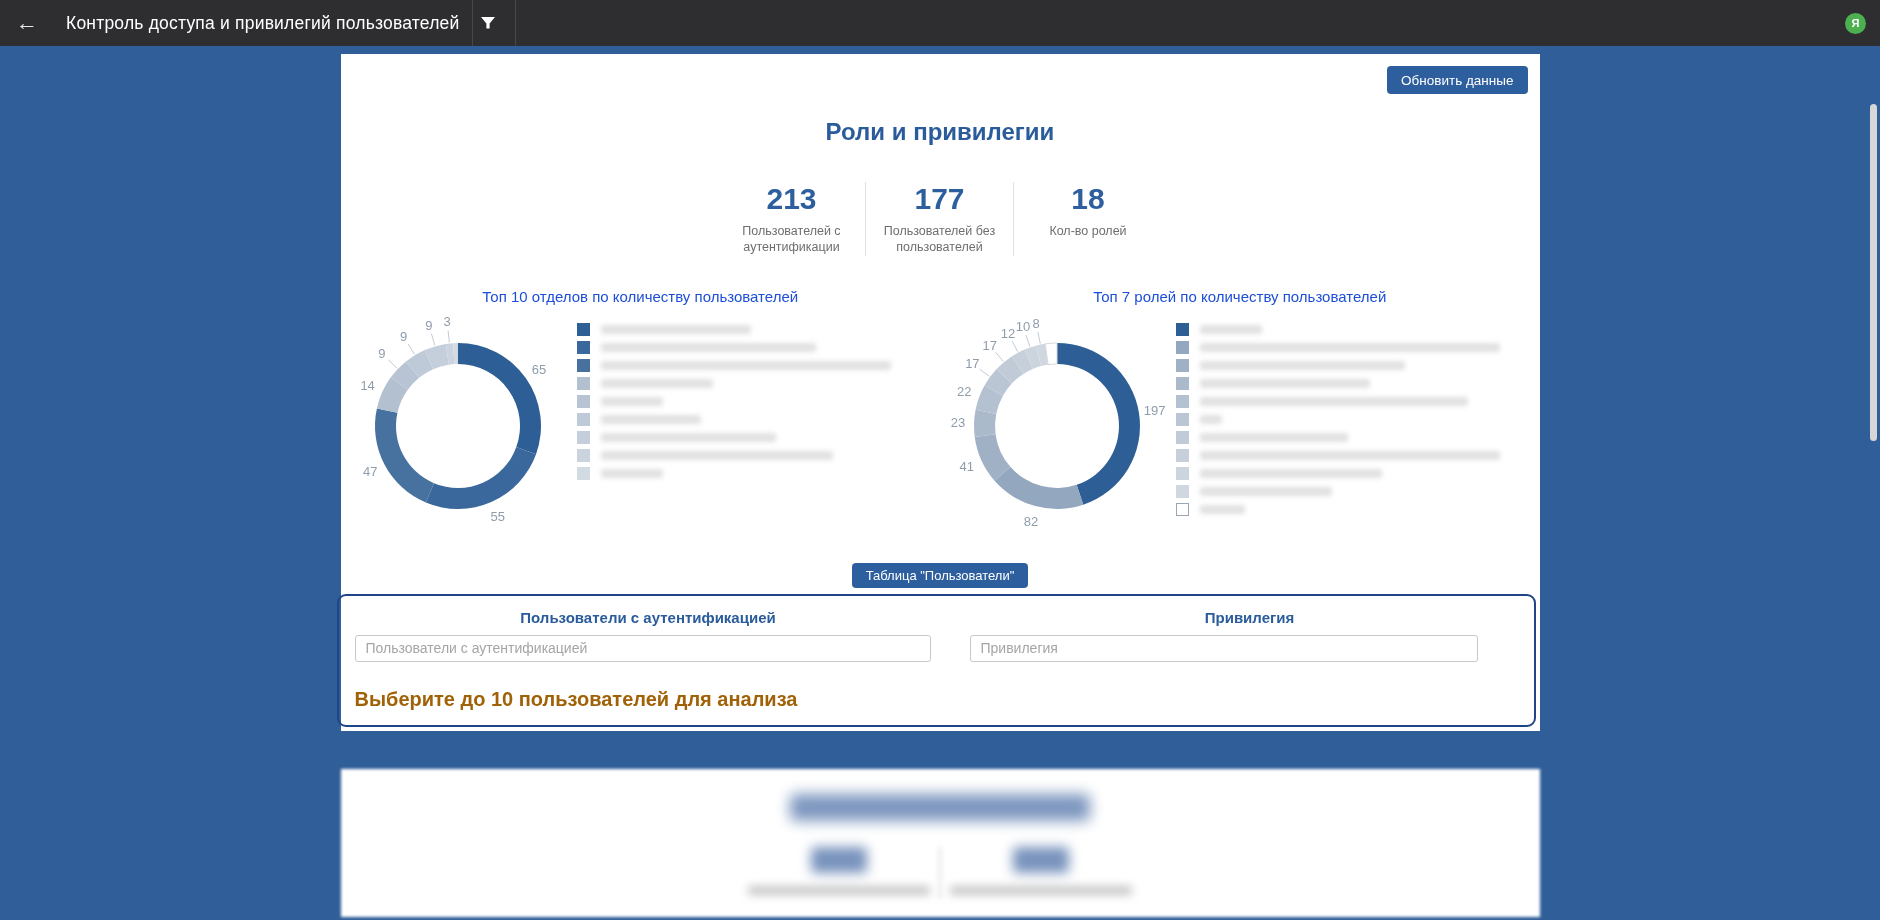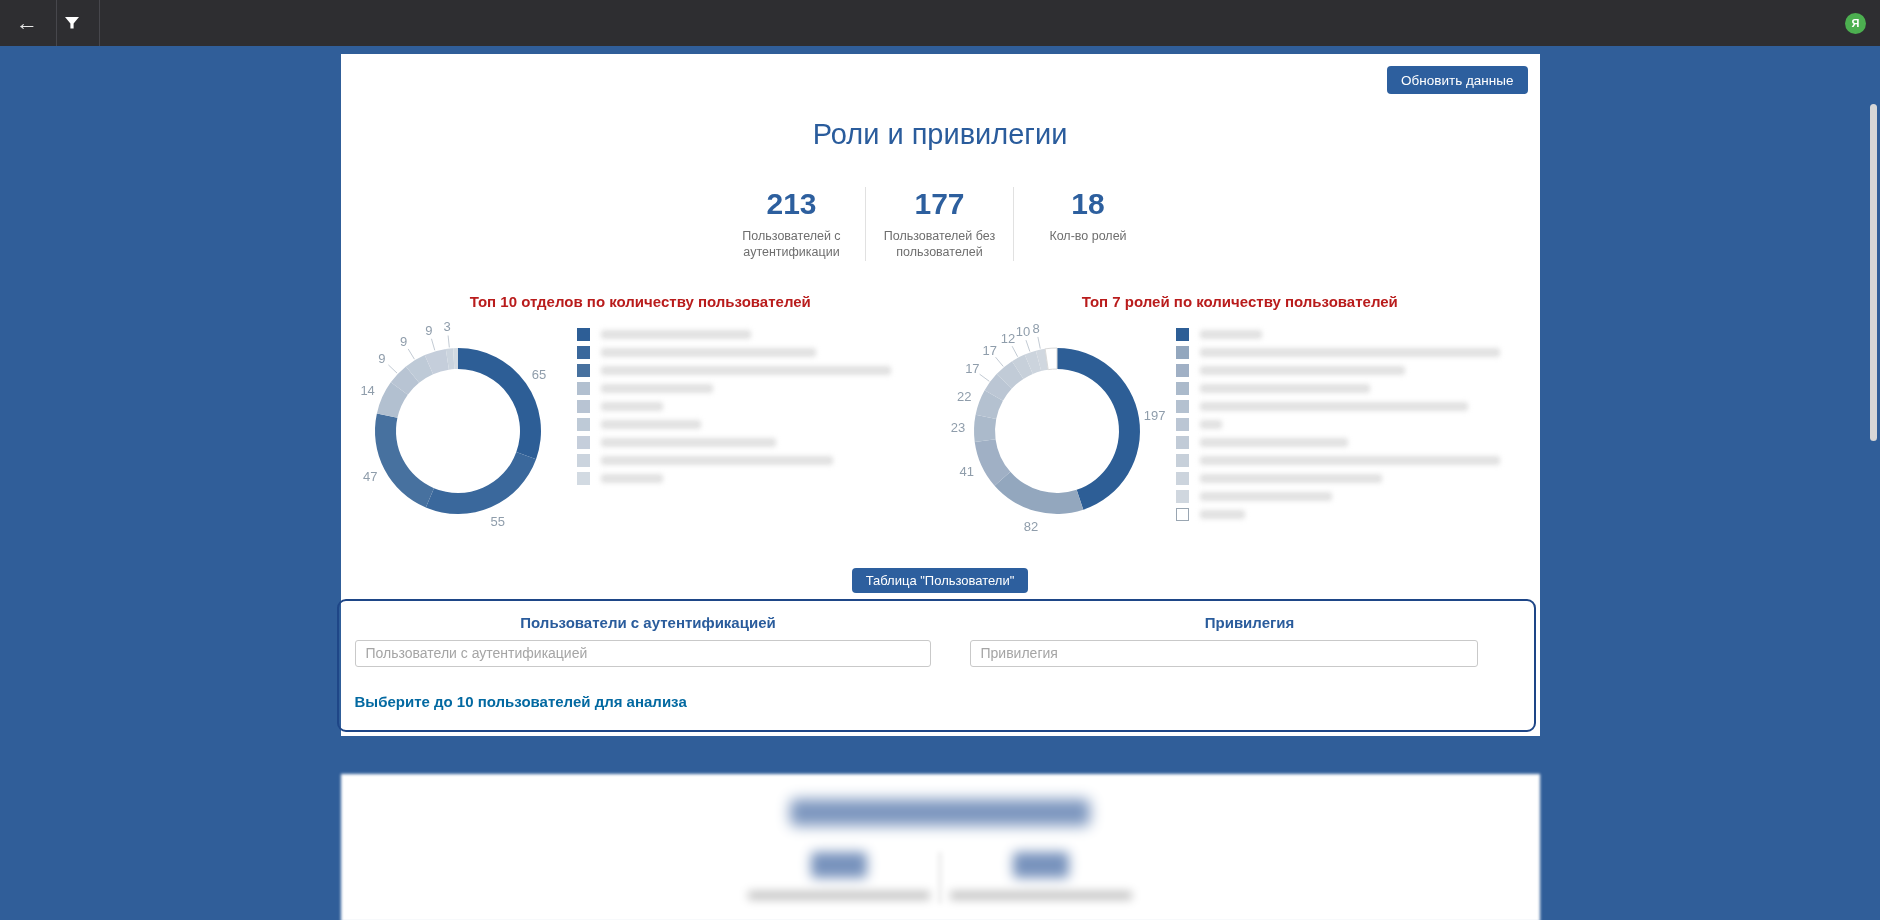--- a/index.html
+++ b/index.html
@@ -16,51 +16,51 @@
 
   
   .page { position:relative; width:100%; height:874px; }
   .card { width:1199px; margin:8px auto; background:#fff; }
   .main-card { padding:0 0 4px 0; }
 
   .refresh-row { display:flex; justify-content:flex-end; padding:12px 12px 0 0; }
   .btn { background:#2d5f9e; color:#fff; border:none; border-radius:4px; font-family:"Liberation Sans",sans-serif; cursor:pointer; }
   .refresh-btn { font-size:13.5px; padding:7px 14px; height:28px; }
 
-  .page-title { text-align:center; color:#2a5c9c; font-size:29px; font-weight:400; margin-top:24px; }
+  .page-title { text-align:center; color:#2a5c9c; font-size:24px; font-weight:700; margin-top:24px; }
 
   .stats { display:flex; justify-content:center; margin-top:36px; }
   .stat { width:148px; text-align:center; padding-top:2px; border-right:1px solid #e1e1e1; min-height:70px; }
   .stat:last-child { border-right:none; }
   .stat-value { color:#2d5f9e; font-size:30px; font-weight:700; line-height:1.0; }
   .stat-label { color:#6e6e6e; font-size:12.5px; line-height:1.3; margin-top:9px; padding:0 4px; }
 
   .charts { display:flex; margin-top:32px; }
   .chart-block { width:50%; }
-  .chart-title { text-align:center; color:#b91c1c; font-size:15px; font-weight:700; }
+  .chart-title { text-align:center; color:#1d4ed8; font-size:15px; font-weight:400; }
   .chart-row { display:flex; align-items:flex-start; margin-top:6px; }
   .donut-svg { width:230px; height:230px; margin-left:2px; flex:none; }
   .legend { margin-left:4px; padding-top:10px; }
   .legend-item { display:flex; align-items:center; height:18px; cursor:pointer; }
   .legend-swatch { width:13px; height:13px; flex:none; }
   .legend-swatch.outline { background:#fff !important; border:1.5px solid #9aa6b2; }
   .legend-bar { height:9px; border-radius:2px; background:#c3c3c3; opacity:.5; filter:blur(2.5px); margin-left:11px; }
 
   .table-btn-row { display:flex; justify-content:center; margin-top:22px; }
   .table-btn { font-size:13px; padding:6px 14px; height:25px; line-height:1; }
 
   .filter-panel { margin:6px 4px 0 -4px; border:2.5px solid #1e4687; border-radius:9px; height:133px; padding:13px 0 8px 16px; }
   .fp-cols { display:flex; }
   .fp-col-left { width:587px; }
   .fp-col-right { width:560px; margin-left:28px; }
   .fp-heading { text-align:center; color:#2a5c9c; font-size:15px; font-weight:700; }
   .fp-input { display:block; margin-top:9px; height:27px; border:1px solid #c9c9c9; border-radius:3px; font-size:14px; color:#444; padding:0 10px; width:576px; font-family:"Liberation Sans",sans-serif; outline:none; }
   .fp-col-right .fp-input { width:508px; }
   .fp-input::placeholder { color:#a5a5a5; }
-  .fp-note { color:#0369a1; font-size:15px; font-weight:700; margin-top:26px; }
+  .fp-note { color:#a16207; font-size:20px; font-weight:700; margin-top:26px; }
 
   .gap { height:22px; }
 
   
   .blurred-card { height:148px; filter:blur(1.5px); padding-top:25px; }
   .blur-title-bar { width:300px; height:27px; margin:0 auto; background:#4a6ea6; opacity:.72; border-radius:5px; filter:blur(7px); }
   .blur-stats { display:flex; justify-content:center; margin-top:26px; }
   .blur-stat { width:200px; display:flex; flex-direction:column; align-items:center; }
   .blur-num { width:56px; height:26px; background:#4a6ea6; opacity:.75; border-radius:4px; filter:blur(6px); }
   .blur-label { width:182px; height:9px; background:#9f9f9f; opacity:.6; border-radius:2px; filter:blur(4px); margin-top:13px; }
@@ -68,20 +68,21 @@
 
   .scrollbar-thumb { position:absolute; right:3px; top:50px; width:7px; height:337px; background:#d7d7d7; border-radius:4px; cursor:pointer; }
 
   .donut-label { font-size:13px; fill:#8f9dab; }
 </style>
 </head>
 <body>
 
 <div class="topbar">
   <span class="back-arrow">←</span>
+  <span class="topbar-title">Контроль доступа и привилегий пользователей</span>
   <span class="topbar-sep"></span>
   <span class="funnel-wrap">
     <svg width="14" height="12" viewBox="0 0 14 12">
         <path d="M0 0 H14 L8.6 6.4 V11.6 L5.4 11.6 V6.4 Z" fill="#ffffff"></path>
       </svg>
   </span>
   <span class="topbar-sep"></span>
   <div class="avatar">Я</div>
 </div>
 

